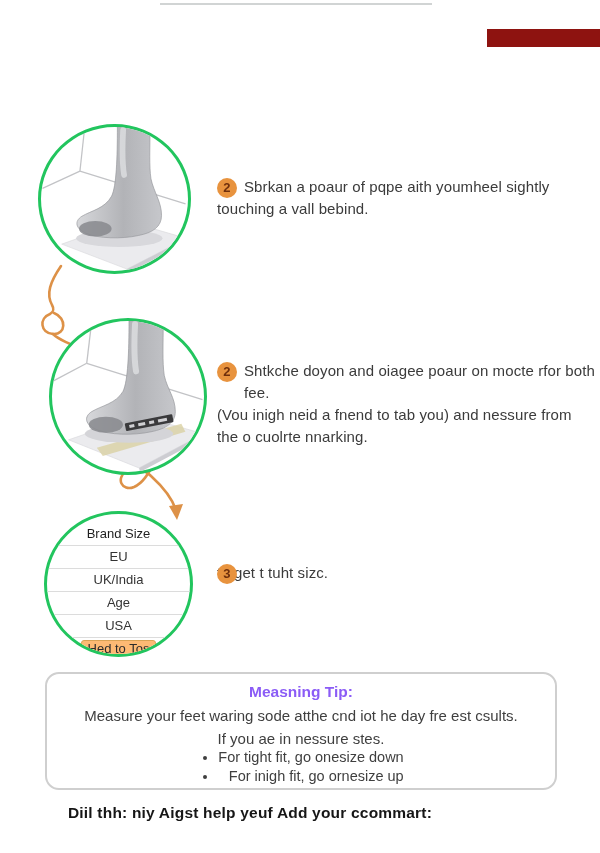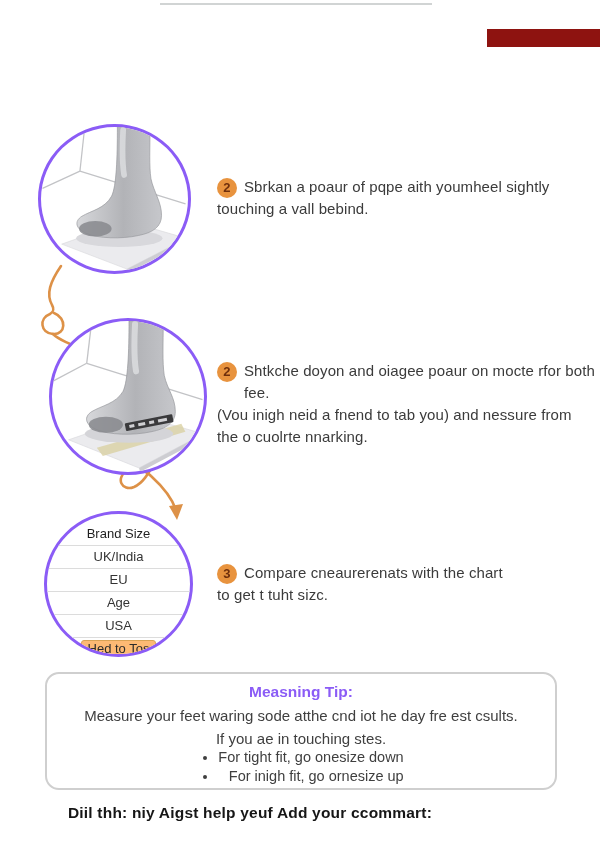--- a/index.html
+++ b/index.html
@@ -11,21 +11,21 @@
   
   .top-line { position:absolute; left:160px; top:3px; width:272px; height:2px; background:#c9cdcd; opacity:.85; }
   .red-bar  { position:absolute; left:487px; top:29px; width:113px; height:18px; background:#8e1310; }
 
   
   .connectors { position:absolute; left:0; top:0; width:600px; height:853px; z-index:0; }
 
   
   .circle {
     position:absolute; border-radius:50%; background:#fff; box-sizing:border-box;
-    border:3px solid #8b5cf6; overflow:hidden; z-index:1;
+    border:3px solid #22c55e; overflow:hidden; z-index:1;
   }
   .c1 { left:38px;  top:124px; width:153px; height:150px; }
   .c2 { left:49px;  top:318px; width:158px; height:157px; }
   .c3 { left:44px;  top:511px; width:149px; height:146px; }
   .circle svg { width:100%; height:100%; display:block; }
 
   
   .chart-rows { padding-top:9px; }
   .chart-row {
     height:22px; line-height:22px; text-align:center;
@@ -150,40 +150,39 @@
   <div class="step step2">
     <span class="badge">2</span>
     <div class="line-first">Shtkche doyon and oiagee poaur on mocte rfor both fee.</div>
     <div>(Vou inigh neid a fnend to tab you) and nessure from</div>
     <div>the o cuolrte nnarking.</div>
   </div>
 
   <div class="circle c3">
     <div class="chart-rows">
       <div class="chart-row first">Brand Size</div>
+      <div class="chart-row">EU</div>
       <div class="chart-row">UK/India</div>
-      <div class="chart-row">EU</div>
       <div class="chart-row">Age</div>
       <div class="chart-row">USA</div>
       <div class="chart-row last">
         <span class="highlight-box">Hed to Tos</span>
       </div>
     </div>
   </div>
 
   <div class="step step3">
     <span class="badge">3</span>
-    <div class="line-first">Compare cneaurerenats with the chart</div>
     <div>to get t tuht sizc.</div>
   </div>
 
   <div class="tip-box">
     <div class="tip-title">Measning Tip:</div>
     <div class="tip-line">Measure your feet waring sode atthe cnd iot he day fre est csults.</div>
-    <div class="tip-line">If you ae in touching stes.</div>
+    <div class="tip-line">If you ae in nessure stes.</div>
     <ul class="tip-bullets">
       <li>For tight fit, go onesize down</li>
       <li>For inigh fit, go ornesize up</li>
     </ul>
   </div>
 
   <div class="footer">Diil thh: niy Aigst help yeuf Add your ccommart:</div>
 
 </div>
 

